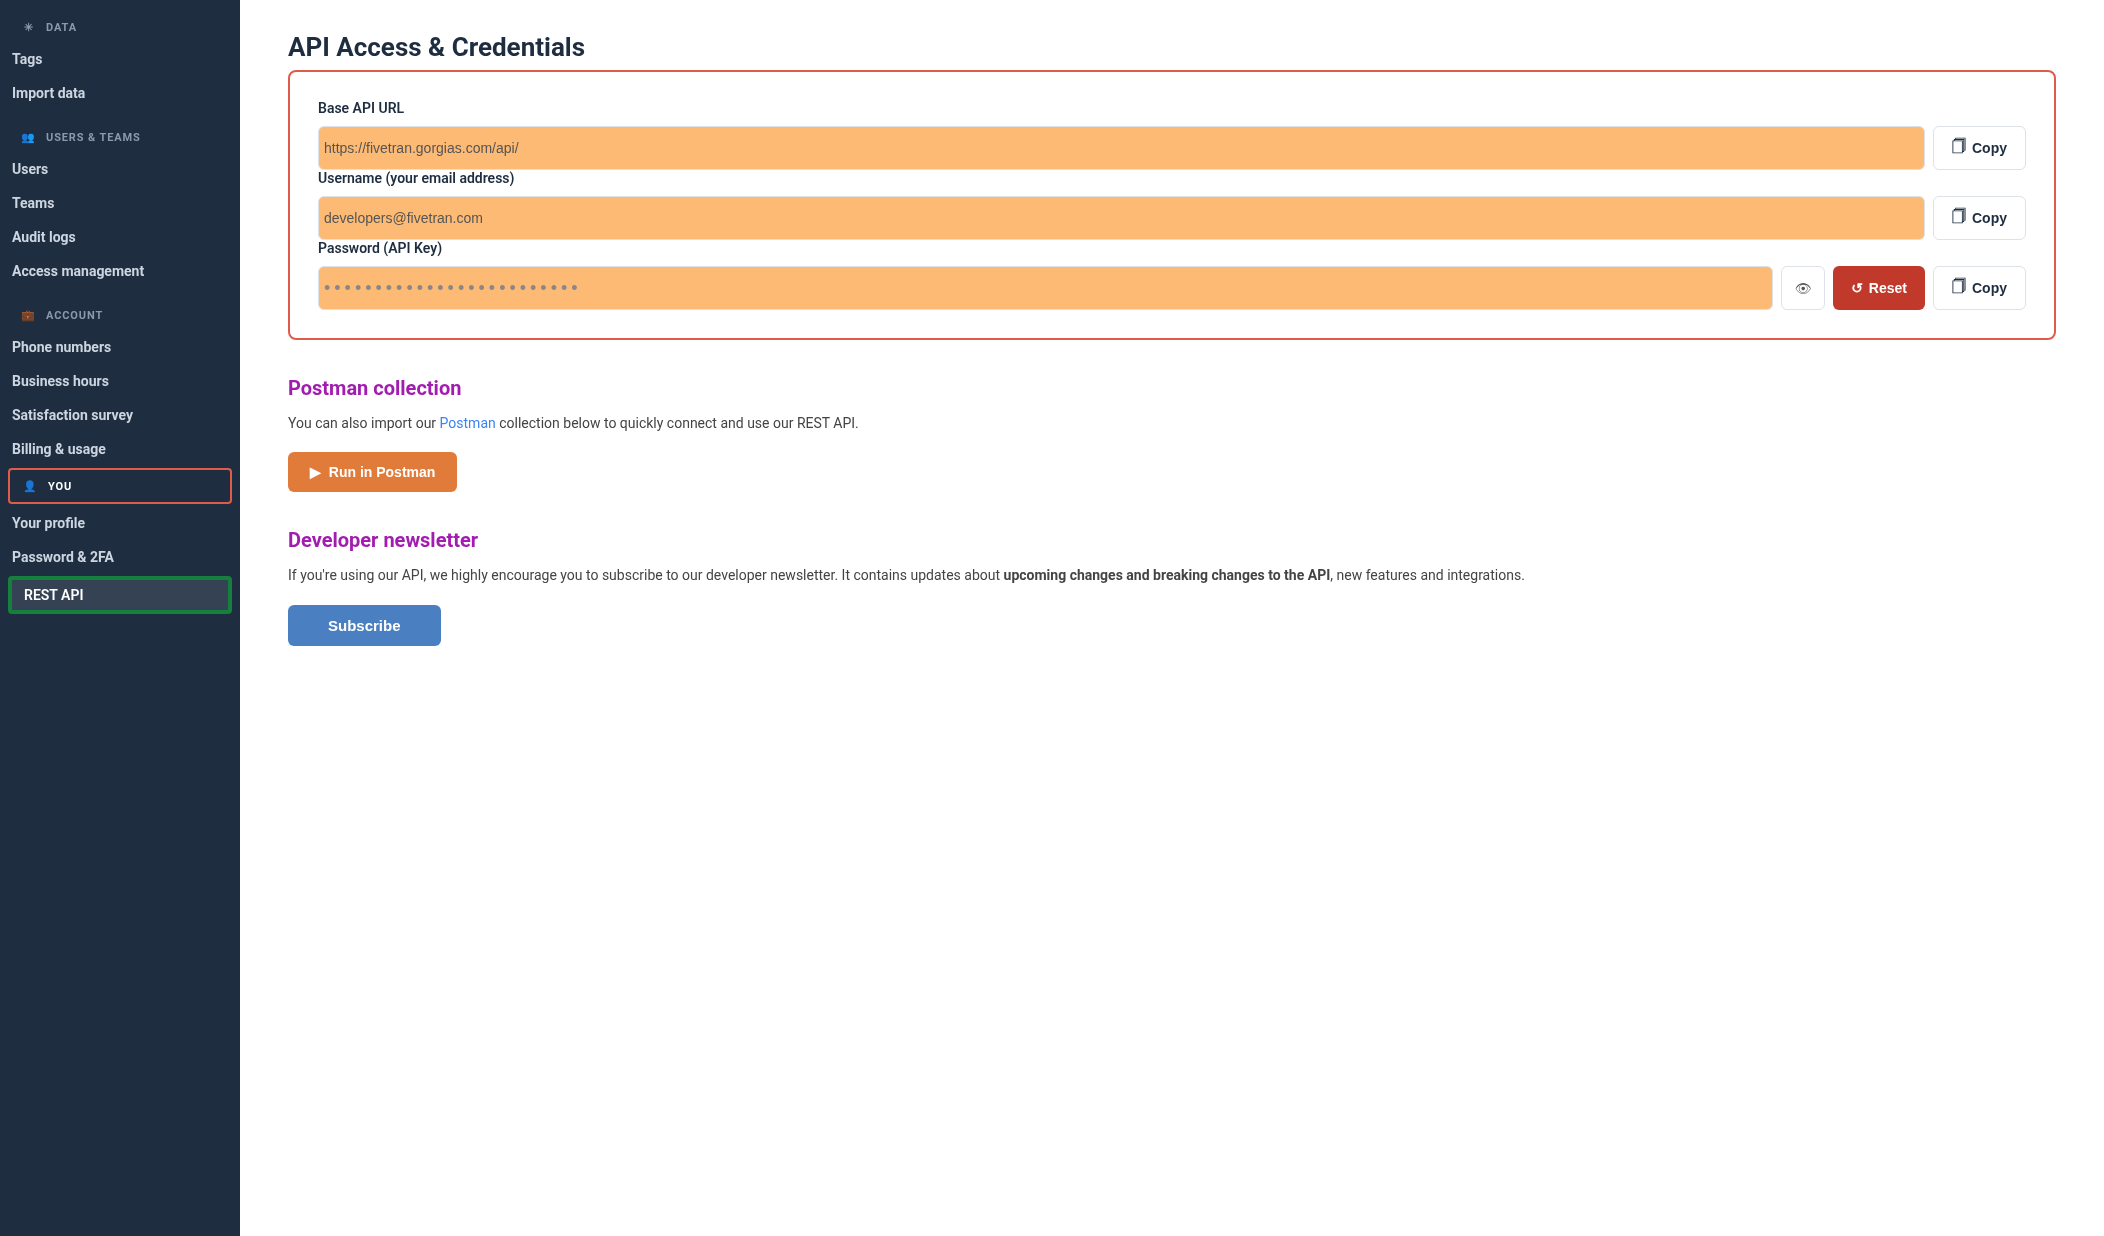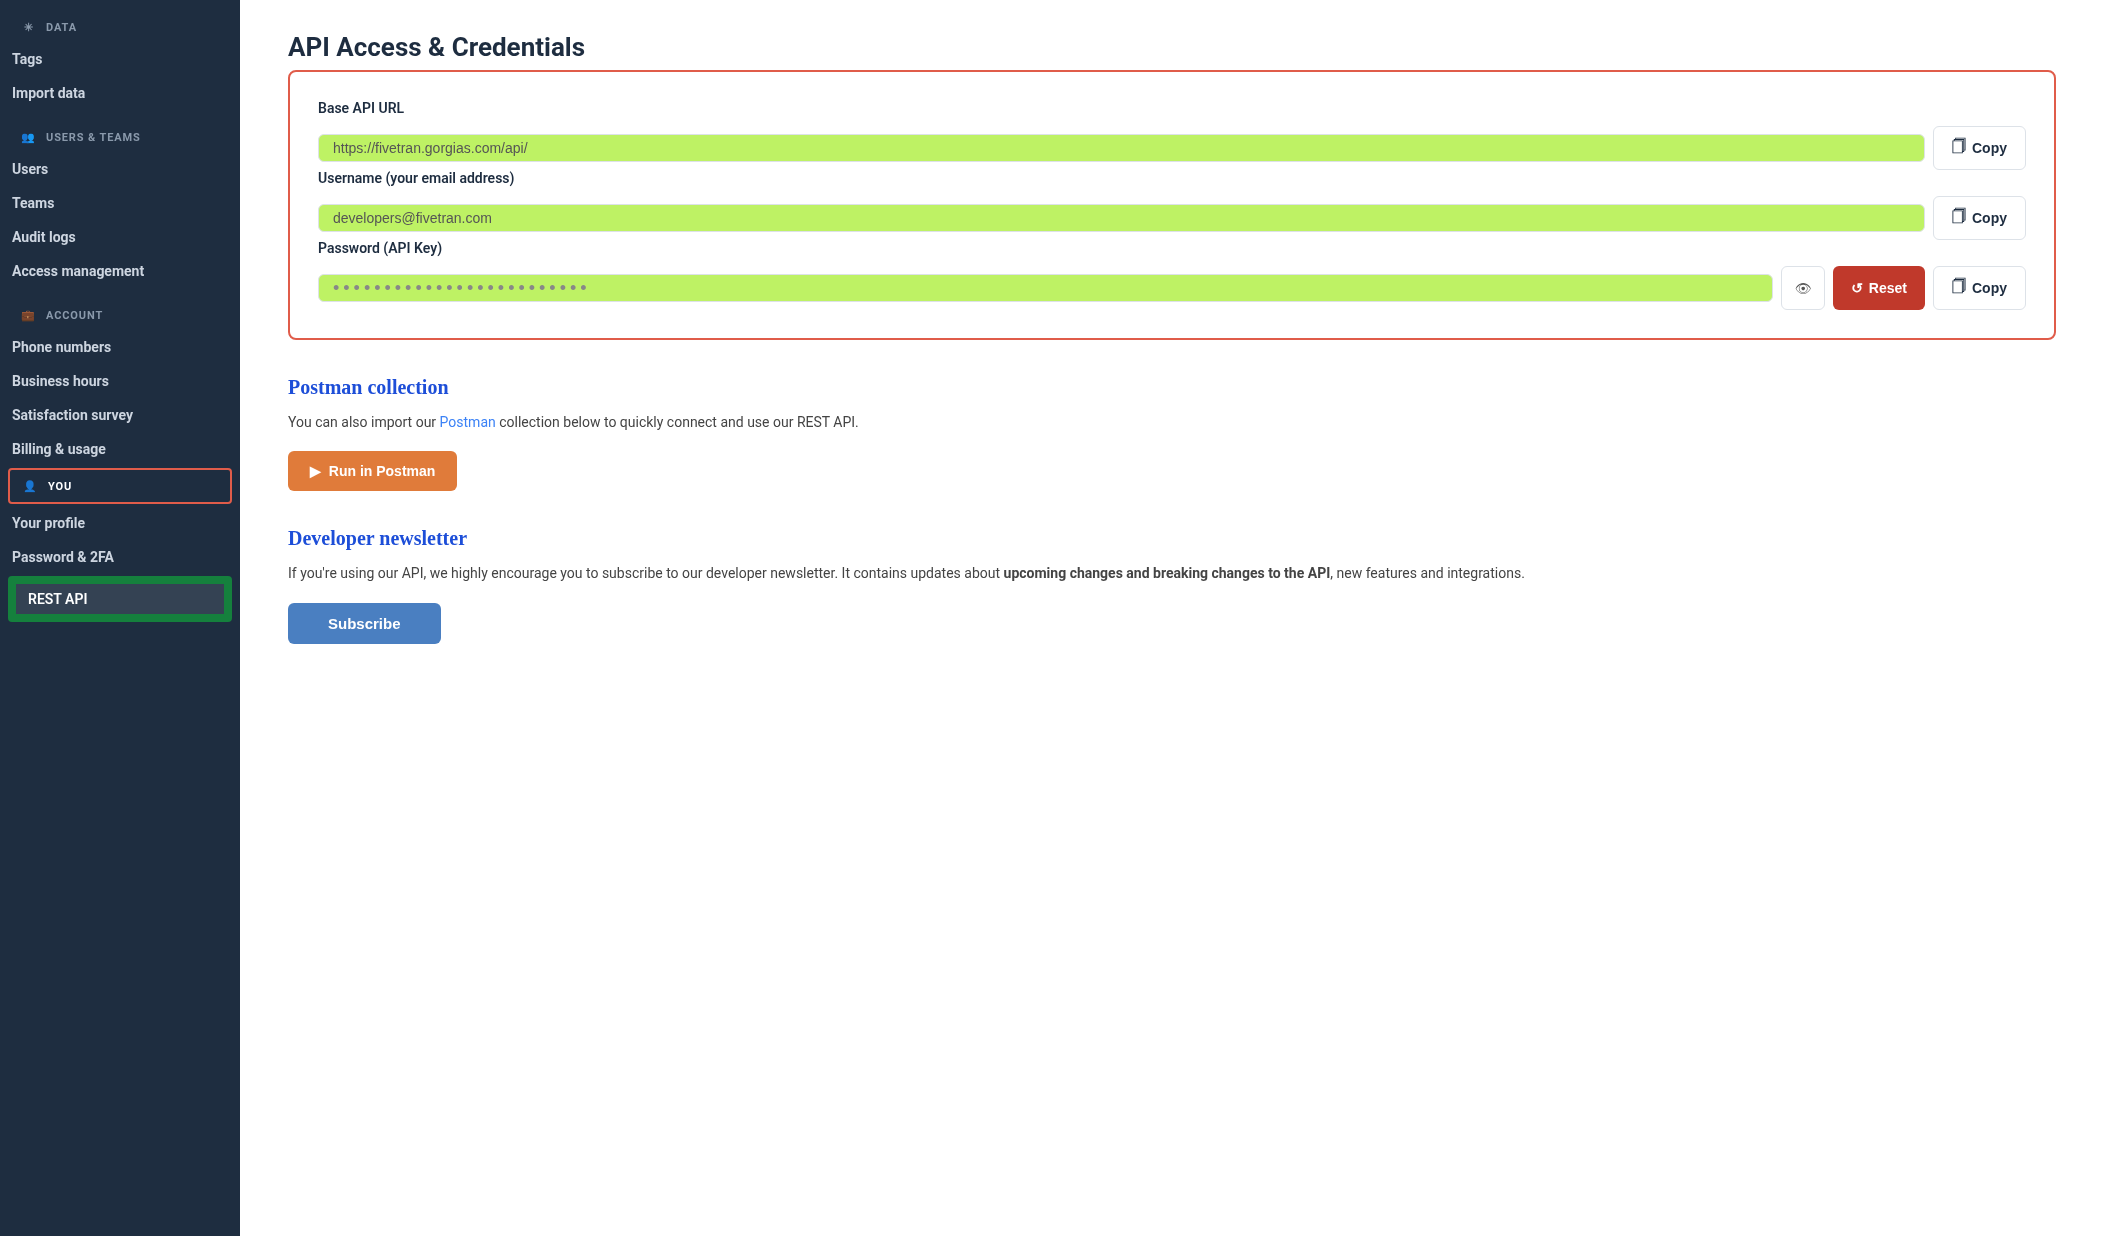--- a/index.html
+++ b/index.html
@@ -41,21 +41,21 @@
       transition: background 0.15s;
       display: flex;
       align-items: center;
       gap: 8px;
       font-weight: bold;
     }
     .sidebar-item.active-item {
       background: rgba(255,255,255,0.1);
       font-weight: 600;
       color: #fff;
-      border: 8px solid #15803d;
+      border: 4px solid #15803d;
       border-radius: 4px;
       margin: 2px 8px;
       padding: 7px 12px;
     }
 
     
     .main {
       flex: 1;
       overflow-y: auto;
       background: #fff;
@@ -84,27 +84,27 @@
     }
     .field-row {
       display: flex;
       align-items: center;
       gap: 8px;
       margin-bottom: 24px;
     }
     .field-row:last-child { margin-bottom: 0; }
     .field-input {
       flex: 1;
-      height: 28px;
+      height: 44px;
       border: 1px solid #dde2e8;
       border-radius: 6px;
-      padding: 0 14px;
+      padding: 0 5px;
       font-size: 14px;
       color: #555;
-      background: #bef264;
+      background: #fdba74;
       outline: none;
     }
     .field-input.password-input {
       letter-spacing: 4px;
       color: #888;
       font-size: 18px;
     }
     .copy-btn {
       height: 44px;
       padding: 0 18px;
@@ -145,23 +145,22 @@
       display: flex;
       align-items: center;
       gap: 6px;
       white-space: nowrap;
     }
 
     
     .section-title {
       font-size: 20px;
       font-weight: 700;
-      color: #1d4ed8;
+      color: #a21caf;
       margin-bottom: 12px;
-      font-family: Liberation Serif, serif;
     }
     .section-text {
       font-size: 14px;
       color: #444;
       line-height: 1.6;
       margin-bottom: 18px;
     }
     .section-text a {
       color: #3b82f6;
       text-decoration: none;

